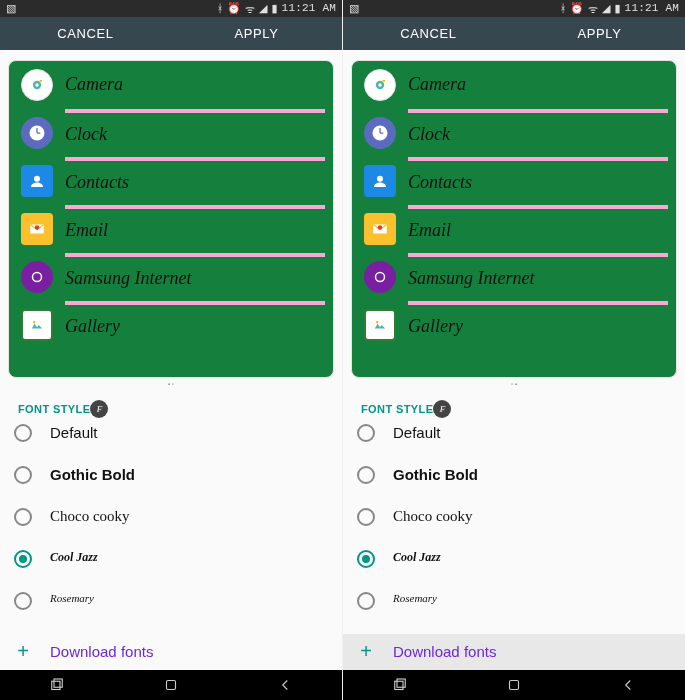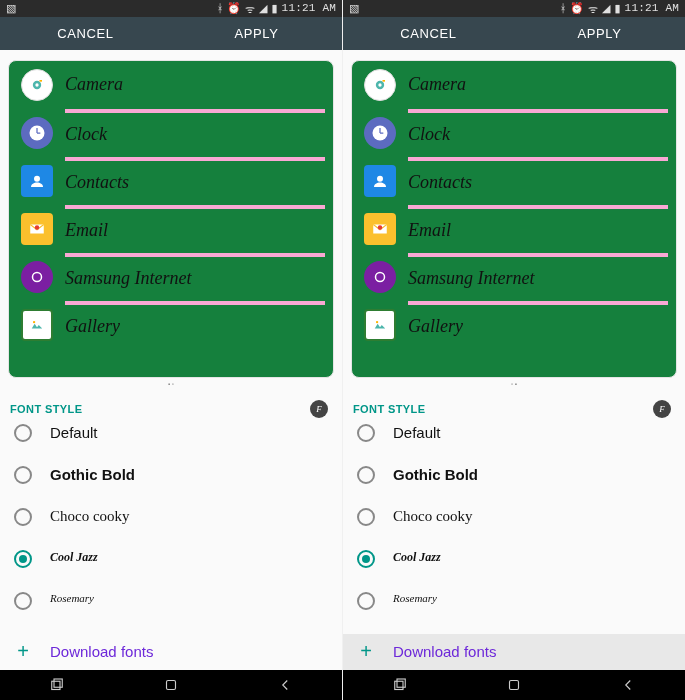--- a/index.html
+++ b/index.html
@@ -102,22 +102,21 @@
     align-items: center;
     gap: 6px;
     font-size: 6px;
     color: #888;
   }
 
   
   .section-header {
     display: flex;
     align-items: center;
-    justify-content: space-between;
-    padding: 10px 14px 6px 10px;
+    padding: 10px 14px 6px 18px;
   }
   .section-title {
     color: #009688;
     font-size: 11px;
     font-weight: 700;
     letter-spacing: 0.4px;
   }
   .ff-badge {
     width: 18px;
     height: 18px;

